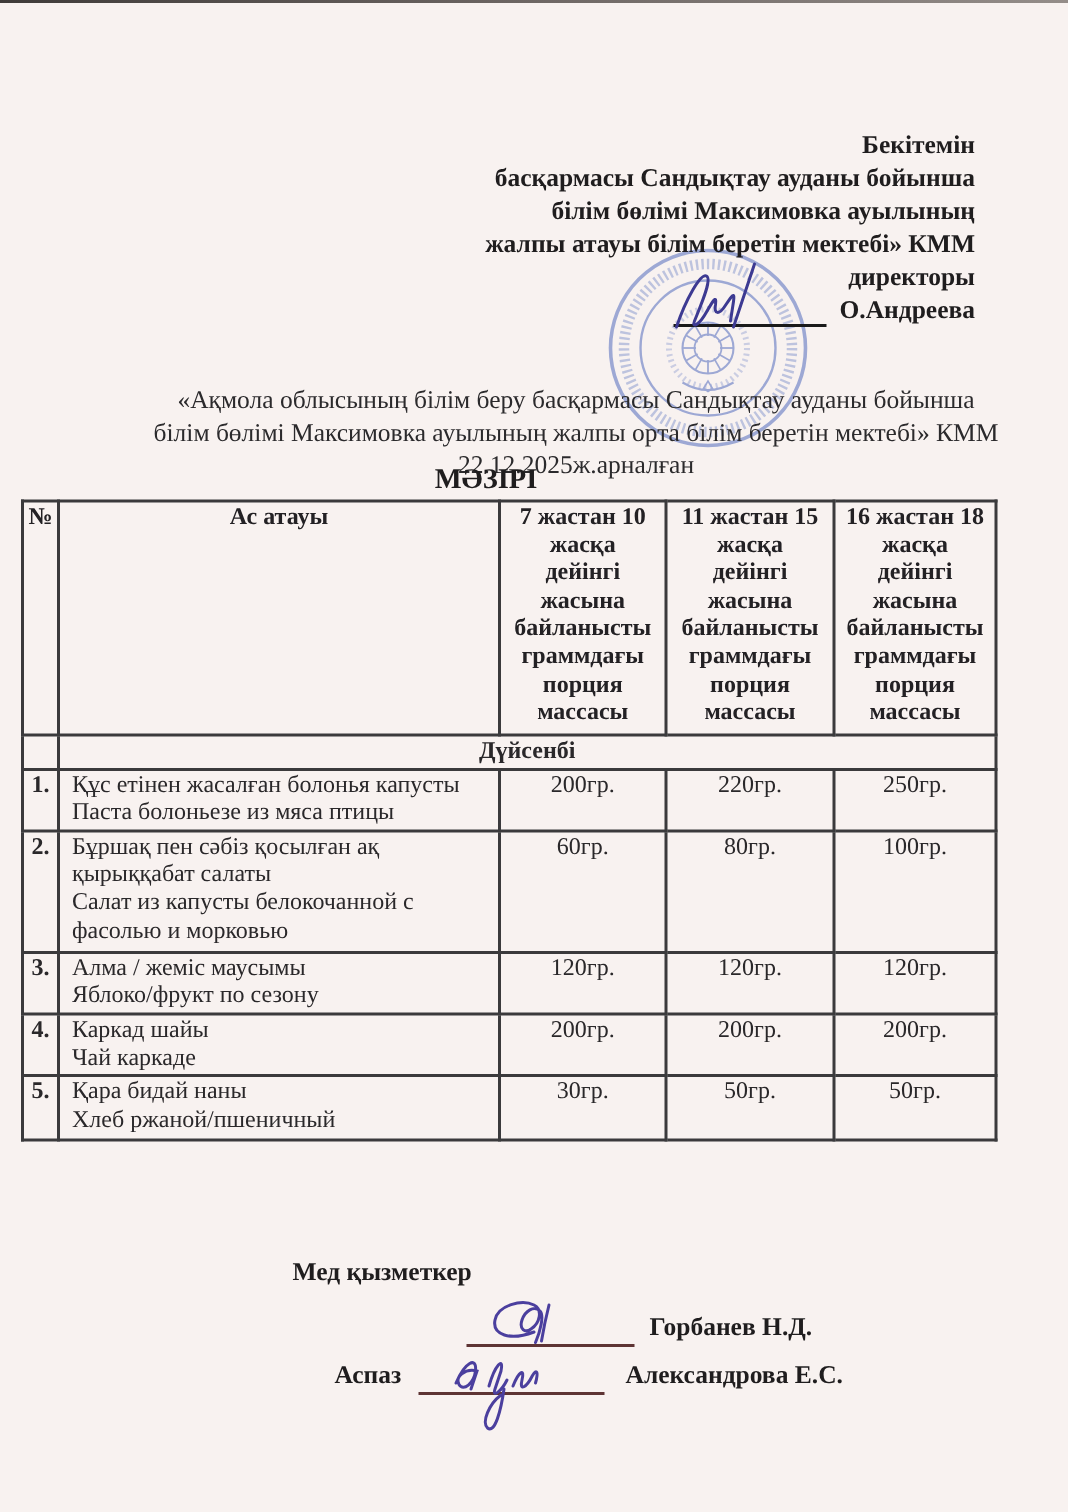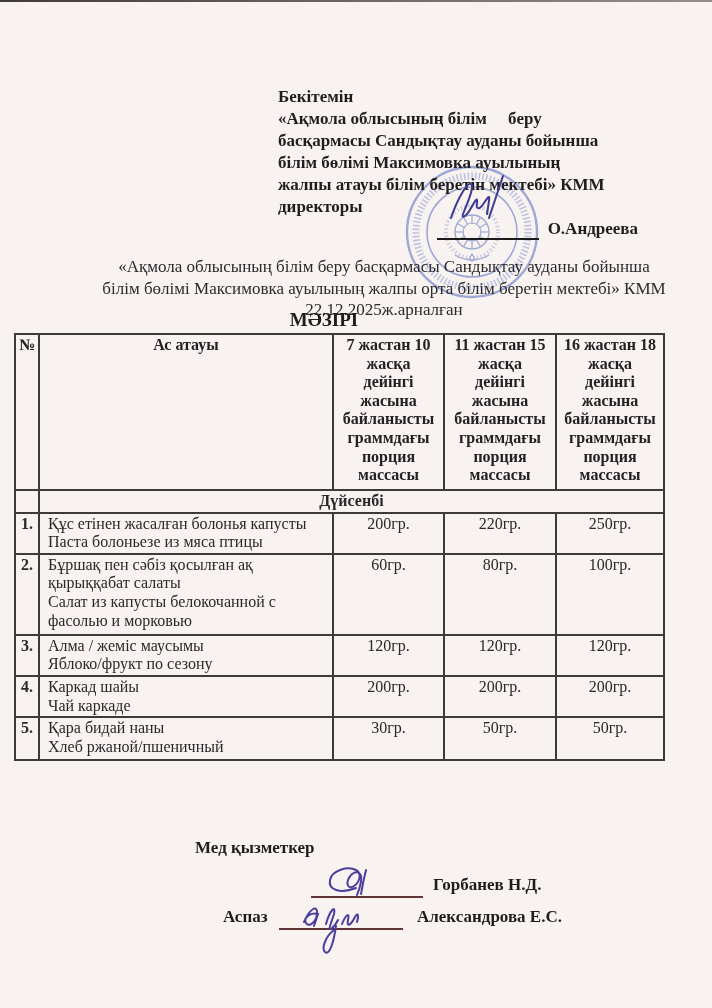--- a/index.html
+++ b/index.html
@@ -10,22 +10,22 @@
     font-family:"Liberation Serif","DejaVu Serif",serif;
     color:#242222;
     overflow:hidden;
   }
   .scan-edge-top{
     position:absolute;left:0;top:0;width:712px;height:2px;
     background:linear-gradient(to right,#3f3b39,#6e6764,#948d89);
   }
   
   .approval{
-    position:absolute;top:86px;right:74px;width:360px;
-    text-align:left;font-weight:bold;font-size:17px;line-height:22px;
+    position:absolute;top:86px;right:62px;width:360px;
+    text-align:right;font-weight:bold;font-size:17px;line-height:22px;
     color:#1f1d1e;z-index:2;
   }
   .approval .line{white-space:pre;}
   .approval .sig-line{
     display:flex;justify-content:flex-end;align-items:flex-end;margin-top:0;
   }
   .underline-blank{
     display:inline-block;height:20px;border-bottom:2px solid #1a1a1a;
   }
   .approval .underline-blank{width:102px;margin-right:9px;}
@@ -99,21 +99,20 @@
         <line x1="69" y1="52" x2="69" y2="61" transform="rotate(300 69 69)"></line>
         <line x1="69" y1="52" x2="69" y2="61" transform="rotate(330 69 69)"></line>
       </g>
       <path d="M52 92 q17 10 34 0" stroke-width="1.4"></path>
       <path d="M66 96 l3 -5 l3 5 l-3 2 z" stroke-width="1.1"></path>
     </g>
   </svg>
 
   <div class="approval">
     <div class="line">Бекітемін</div>
-    <div class="line">«Ақмола облысының білім     беру</div>
     <div class="line">басқармасы Сандықтау ауданы бойынша</div>
     <div class="line">білім бөлімі Максимовка ауылының</div>
     <div class="line">жалпы атауы білім беретін мектебі» КММ</div>
     <div class="line">директоры</div>
     <div class="sig-line">
       <span class="underline-blank"></span>
       <span>О.Андреева</span>
     </div>
   </div>
 

